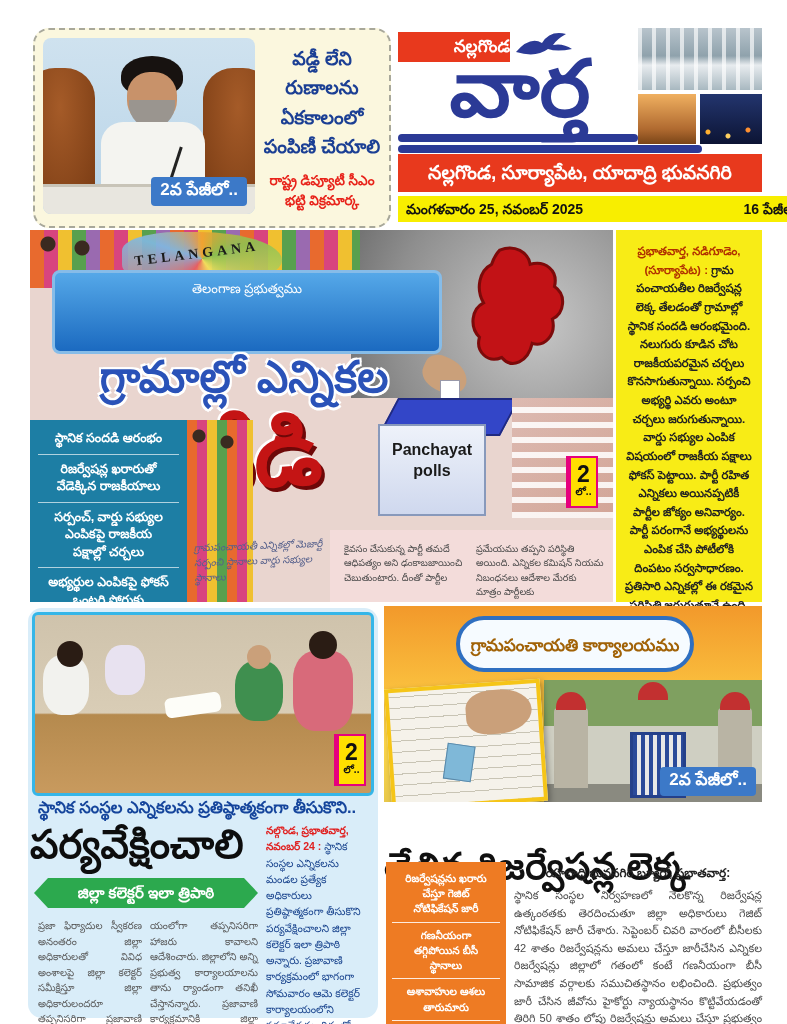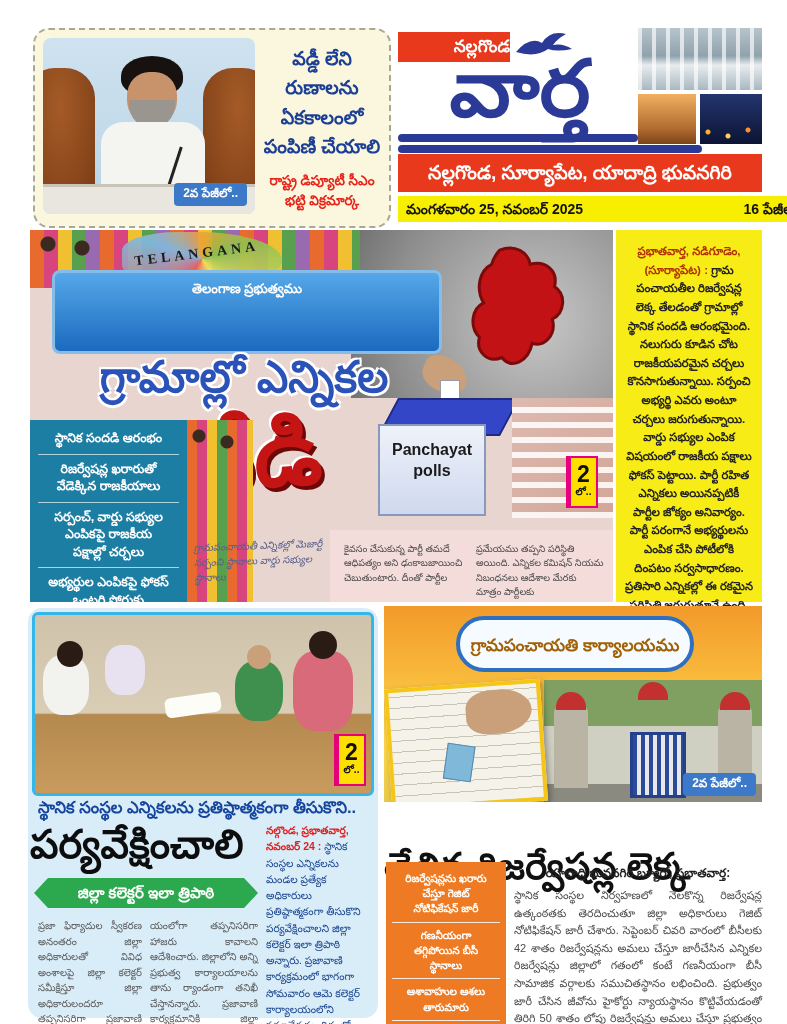--- a/index.html
+++ b/index.html
@@ -12,21 +12,21 @@
           border:2px dashed #a8a89a;border-radius:16px;}
   .tl-photo{left:8px;top:8px;width:212px;height:176px;border-radius:8px;overflow:hidden;
             background:linear-gradient(180deg,#cfe2ef,#b8d4e8);}
   .chair{position:absolute;width:70px;height:130px;background:radial-gradient(ellipse at 50% 30%,#a55b28,#7a3c14);border-radius:30px 30px 8px 8px;}
   .p-hair{position:absolute;left:78px;top:18px;width:62px;height:40px;background:#171210;border-radius:50% 50% 40% 40%;}
   .p-face{position:absolute;left:84px;top:34px;width:50px;height:52px;background:#c8926a;border-radius:45%;}
   .p-beard{position:absolute;left:86px;top:62px;width:46px;height:28px;background:#9a958f;border-radius:0 0 40px 40px;}
   .p-shirt{position:absolute;left:58px;top:84px;width:104px;height:70px;background:#f4f4f0;border-radius:22px 22px 0 0;}
   .p-desk{position:absolute;left:0;top:146px;width:212px;height:30px;background:#e8e6df;border-top:3px solid #c8c4b8;}
   .p-mic{position:absolute;left:130px;top:108px;width:3px;height:44px;background:#222;transform:rotate(18deg);}
-  .badge-blue{background:#3c79c8;color:#fff;font-size:12px;font-weight:bold;
+  .badge-blue{background:#3c79c8;color:#fff;font-size:17px;font-weight:bold;
               padding:3px 9px;border-radius:4px;white-space:nowrap;text-align:center;}
   .tl-text{left:226px;top:14px;width:122px;text-align:center;}
   .tl-head{color:#1b3f94;font-size:19px;font-weight:800;line-height:1.55;}
   .tl-sub{color:#e8231a;font-size:13.5px;font-weight:800;line-height:1.5;margin-top:9px;}
 
   
   .mh-edition{left:398px;top:32px;width:112px;height:30px;background:#e8391d;color:#fff;
               font-size:17px;font-weight:800;text-align:right;line-height:30px;}
   .mh-title{left:398px;top:36px;width:244px;height:104px;color:#2b3a96;font-size:86px;
             font-weight:800;text-align:center;line-height:104px;transform:scaleY(.92);}
@@ -56,21 +56,21 @@
       repeating-linear-gradient(90deg,#e86a2e 0 14px,#d8447e 14px 28px,#f0c030 28px 42px,#58a04e 42px 56px,#9a6ab0 56px 70px);}
   .col-gray{position:absolute;right:0;top:0;width:262px;height:168px;background:
       radial-gradient(circle at 70% 55%,#c8c8c8,#8e8e8e 70%,#6f6f6f);}
   .tg-map{position:absolute;left:92px;top:2px;width:160px;height:54px;border-radius:40% 60% 55% 45%;
       background:conic-gradient(#f2a030,#8fc050,#f2e060,#e86060,#80b8e0,#f2a030);opacity:.92;}
   .tg-label{position:absolute;left:104px;top:16px;color:#1a1a1a;font-size:14px;font-weight:800;
       letter-spacing:4px;transform:rotate(-7deg);font-family:"Liberation Serif","DejaVu Serif",serif;}
   .gp-sign{position:absolute;left:22px;top:40px;width:384px;height:78px;border-radius:8px;
       background:linear-gradient(180deg,#55a8e8,#1b6ac0);border:3px solid #86bce8;
       color:#fff;text-align:center;}
-  .gp-sign .l1{font-size:13px;margin-top:8px;font-weight:700;}
+  .gp-sign .l1{font-size:13px;margin-top:8px;font-weight:400;}
   .gp-sign .l2{font-size:23px;font-weight:800;margin-top:4px;}
   .main-head{position:absolute;left:4px;top:122px;width:420px;text-align:center;color:#2a52b8;
       font-size:44px;font-weight:800;
       text-shadow:-2px -2px 0 #fff,2px -2px 0 #fff,-2px 2px 0 #fff,2px 2px 0 #fff,0 3px 0 #fff;}
   .accent-head{position:absolute;left:158px;top:176px;width:220px;color:#c41414;font-size:92px;
       font-weight:900;transform:rotate(-4deg);line-height:1;
       text-shadow:3px 4px 0 #6e0808,-2px -2px 0 #ffffff;}
   .teal-box{position:absolute;left:0;top:190px;width:157px;height:182px;background:#1d7ea4;
       color:#fff;text-align:center;padding-top:4px;box-sizing:border-box;}
   .teal-box .hl{font-size:12.5px;font-weight:700;line-height:1.4;padding:6px 10px;

